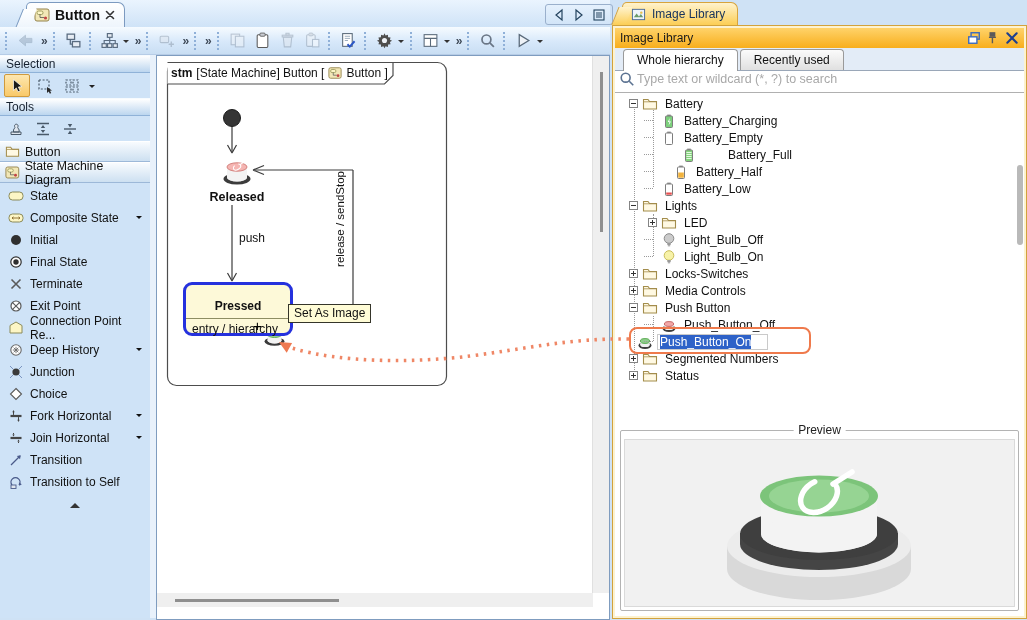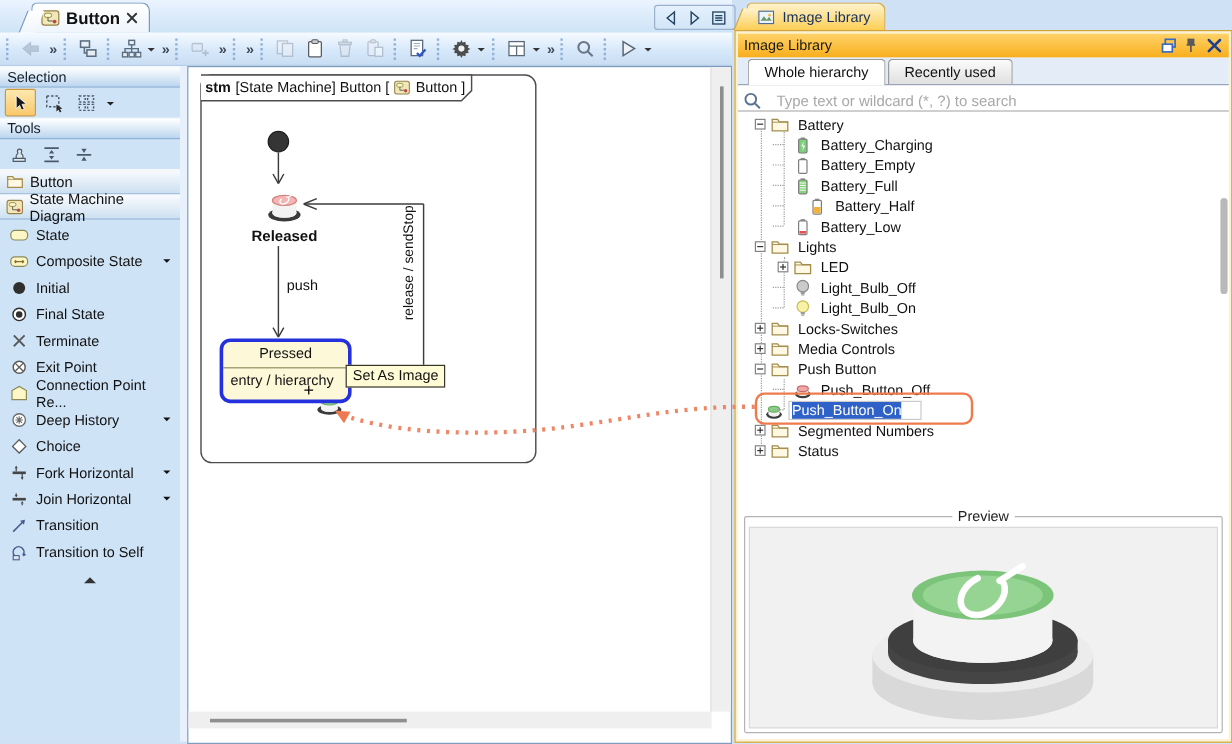--- a/index.html
+++ b/index.html
@@ -49,21 +49,21 @@
     border:3.5px solid transparent;border-top-color:#111;}
   .collapse-btn{margin:8px auto 0;width:0;height:0;border:5px solid transparent;border-bottom-color:#333;
     transform:translateY(-3px);}
   
   #canvas{position:absolute;left:156px;top:55px;width:452px;height:563px;background:#fff;border:1px solid #7f9cbf;box-sizing:content-box;}
   #dg-header{position:absolute;left:14px;top:8px;height:18px;display:flex;align-items:center;gap:4px;font-size:12px;white-space:nowrap;}
   #dg-header .kw{font-weight:bold;}
   #dg-header .icon-slot{width:14px;height:14px;}
   #pressed-state{position:absolute;left:26px;top:226px;width:110px;height:54px;background:#fdf9d8;
     border:3px solid #2531dd;border-radius:9px;box-sizing:border-box;}
-  #pressed-state .st-title{height:19px;text-align:center;font-weight:normal;padding-top:2px;border-bottom:1px solid #8d8d62;}
+  #pressed-state .st-title{height:19px;text-align:center;font-weight:bold;padding-top:14px;border-bottom:1px solid #8d8d62;}
   #pressed-state .st-body{padding:3px 0 0 6px;font-size:12px;}
   #canvas-tooltip{position:absolute;left:131px;top:248px;height:17px;line-height:17px;background:#fffcd6;
     border:1px solid #35352a;padding:0 5px;font-size:12px;white-space:nowrap;}
   #plus-cursor{position:absolute;left:96px;top:261px;font-size:15px;font-weight:normal;color:#000;z-index:5;}
   .cv-scroll-v{position:absolute;right:0;top:0;width:16px;height:537px;background:#efefef;border-left:1px solid #e0e0e0;}
   .cv-scroll-v .thumb{position:absolute;left:7px;top:16px;width:3px;height:160px;background:#8f8f8f;}
   .cv-scroll-h{position:absolute;left:0;top:537px;width:436px;height:14px;background:#efefef;}
   .cv-scroll-h .thumb{position:absolute;left:18px;top:6px;width:164px;height:3px;background:#8f8f8f;}
   
   .il-tab{position:absolute;left:622px;top:2px;height:22px;display:flex;align-items:center;gap:6px;
@@ -74,21 +74,21 @@
   .il-tab .icon-slot{width:15px;height:15px;}
   #il-panel{position:absolute;left:612px;top:25px;width:413px;height:592px;background:#fdf2cf;border:1px solid #d2a23c;}
   #il-inner{position:absolute;left:2px;top:2px;right:2px;bottom:2px;background:#fff;display:flex;flex-direction:column;}
   #il-header{height:20px;background:linear-gradient(#ffd36a,#f8ae1c);display:flex;align-items:center;padding:0 5px;flex:none;}
   #il-header .ttl{flex:1;color:#1a1a1a;}
   #il-header .hic{width:14px;height:14px;margin-left:5px;}
   #il-tabsrow{height:22px;background:#e3ecf7;display:flex;align-items:flex-end;padding-left:8px;gap:2px;flex:none;border-bottom:1px solid #9aa7b8;}
   .lib-tab{height:20px;line-height:20px;padding:0 13px;background:linear-gradient(#fbfbfb,#e0e0e0);
     border:1px solid #9a9a9a;border-bottom:none;border-radius:4px 4px 0 0;position:relative;}
   .lib-tab.active{background:#fff;height:21px;margin-bottom:-1px;z-index:2;}
-  #il-search{height:21px;display:flex;align-items:flex-end;border-bottom:1px solid #b0b0b0;padding:0 4px;gap:10px;flex:none;}
+  #il-search{height:21px;display:flex;align-items:flex-start;border-bottom:1px solid #b0b0b0;padding:0 4px;gap:0;flex:none;}
   #il-search .icon-slot{width:16px;height:16px;flex:none;}
   #il-search input{flex:1;border:none;outline:none;font:12.5px "Liberation Sans",sans-serif;color:#333;background:transparent;}
   #il-search input::placeholder{color:#a8a8a8;}
   #il-tree{position:relative;height:298px;overflow:hidden;flex:none;padding-top:2px;box-sizing:border-box;}
   .t-row{height:17px;display:flex;align-items:center;position:relative;}
   .t-row[data-leaf]::before{content:'';position:absolute;left:var(--stub);top:8px;width:9px;border-top:1px dotted #9a9a9a;}
   .t-exp{display:none;width:9px;height:9px;border:1px solid #848484;background:#fff;position:relative;margin-right:4px;flex:none;box-sizing:border-box;}
   .t-exp::before{content:'';position:absolute;left:1px;top:3px;width:5px;height:1px;background:#333;}
   .t-exp[data-exp="plus"]::after{content:'';position:absolute;left:3px;top:1px;width:1px;height:5px;background:#333;}
   .t-icon{width:16px;height:16px;margin-right:5px;flex:none;}
@@ -508,20 +508,30 @@
               <circle cx="8" cy="8" r="5.2" fill="#fff" stroke="#6a6a6a" stroke-width="1.1"></circle>
               <path d="M8 4.8 v6.4 M4.8 8 h6.4 M5.7 5.7 l4.6 4.6 M10.3 5.7 l-4.6 4.6" stroke="#6a6a6a" stroke-width="0.9"></path>
             </svg>
           </span>
           <span class="pal-lbl">Deep History</span>
           <span class="pal-caret"></span>
         </div>
         <div class="pal-row">
           <span class="icon-slot">
             <svg viewBox="0 0 16 16" style="width: 100%; height: 100%;">
+              <circle cx="8" cy="8" r="3.6" fill="#3a3a3a"></circle>
+              <path d="M2 2 l3 3 M14 2 l-3 3 M2 14 l3-3 M14 14 l-3-3" stroke="#7a94c0" stroke-width="1"></path>
+            </svg>
+          </span>
+          <span class="pal-lbl">Junction</span>
+
+        </div>
+        <div class="pal-row">
+          <span class="icon-slot">
+            <svg viewBox="0 0 16 16" style="width: 100%; height: 100%;">
               <path d="M8 2.5 L13.5 8 L8 13.5 L2.5 8 Z" fill="#fff" stroke="#5a5a5a" stroke-width="1.1"></path>
             </svg>
           </span>
           <span class="pal-lbl">Choice</span>
 
         </div>
         <div class="pal-row has-caret">
           <span class="icon-slot">
             <svg viewBox="0 0 16 16" fill="#454545" stroke="#454545" style="width: 100%; height: 100%;">
               <rect x="2.5" y="6.9" width="11" height="2.2" stroke="none"></rect>
@@ -713,21 +723,21 @@
           <div class="t-row" data-leaf="" style="padding-left: 46px; --stub: 28.5px;">
 
             <span class="t-icon icon-slot">
               <svg viewBox="0 0 16 16" style="width: 100%; height: 100%;">
                 <rect x="6.2" y="1.6" width="3.6" height="2" fill="#8a8a8a"></rect>
                 <rect x="4.5" y="3" width="7" height="11.5" rx="1" fill="#fff" stroke="#7d7d7d"></rect>
               </svg>
             </span>
             <span class="t-labelwrap"><span class="t-label">Battery_Empty</span></span>
           </div>
-          <div class="t-row" data-leaf="" style="padding-left: 46px; --stub: 28.5px;">
+          <div class="t-row" data-leaf="" style="padding-left: 66px; gap: 24px; --stub: 28.5px;">
 
             <span class="t-icon icon-slot">
               <svg viewBox="0 0 16 16" style="width: 100%; height: 100%;">
                 <rect x="6.2" y="1.6" width="3.6" height="2" fill="#8a8a8a"></rect>
                 <rect x="4.5" y="3" width="7" height="11.5" rx="1" fill="#84d67c" stroke="#7d7d7d"></rect>
                 <path d="M5.4 5.5 h5.2 M5.4 7.5 h5.2 M5.4 9.5 h5.2 M5.4 11.5 h5.2" stroke="#fff" stroke-width="0.8"></path>
               </svg>
             </span>
             <span class="t-labelwrap"><span class="t-label">Battery_Full</span></span>
           </div>

